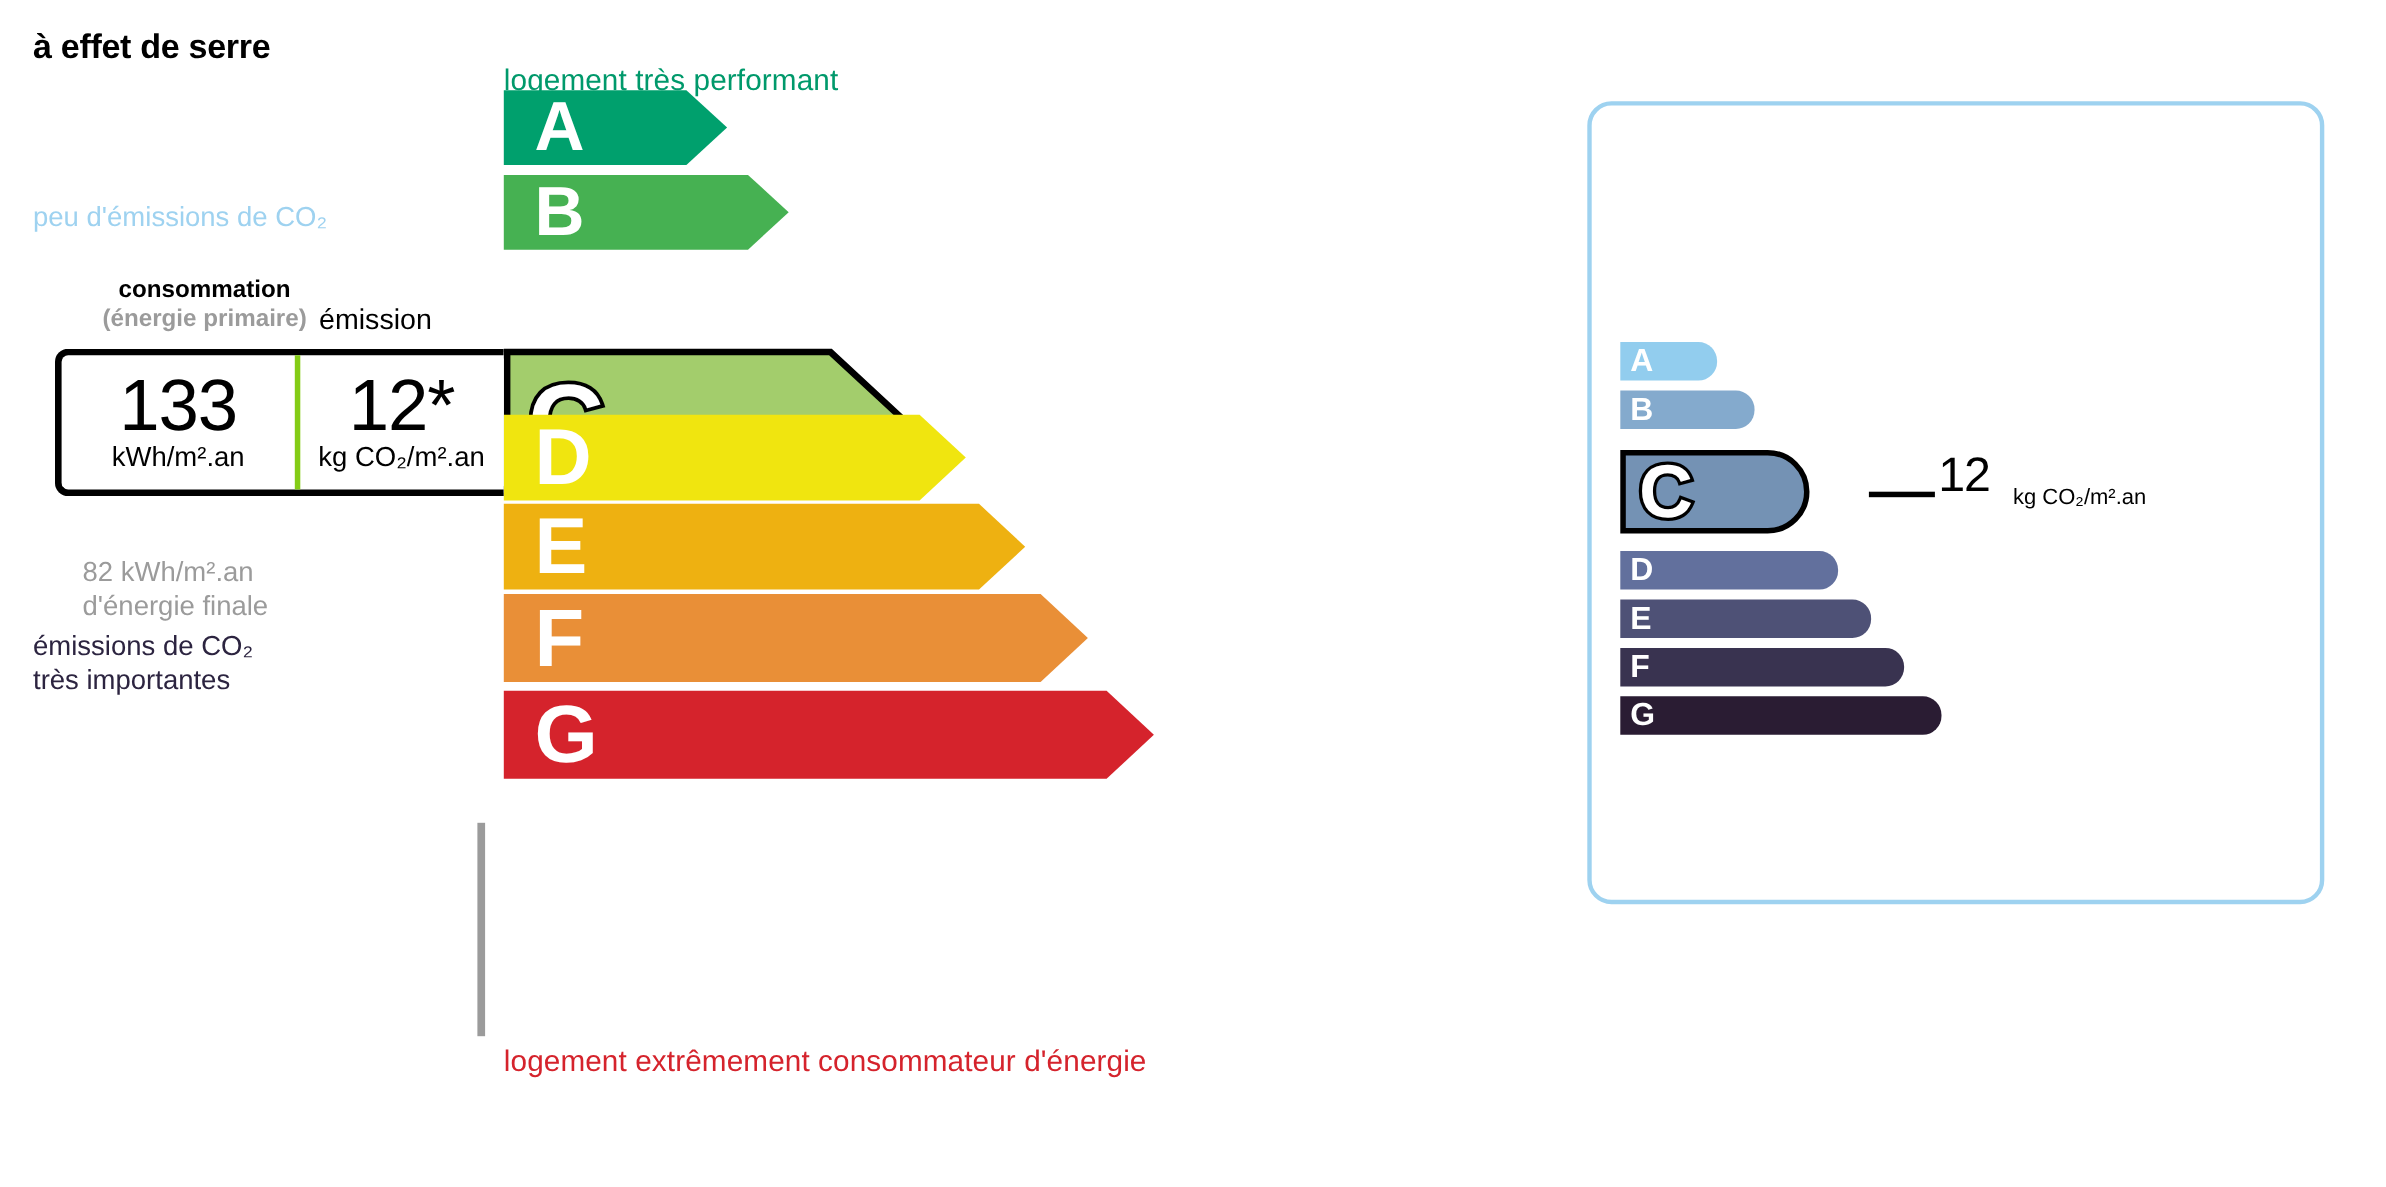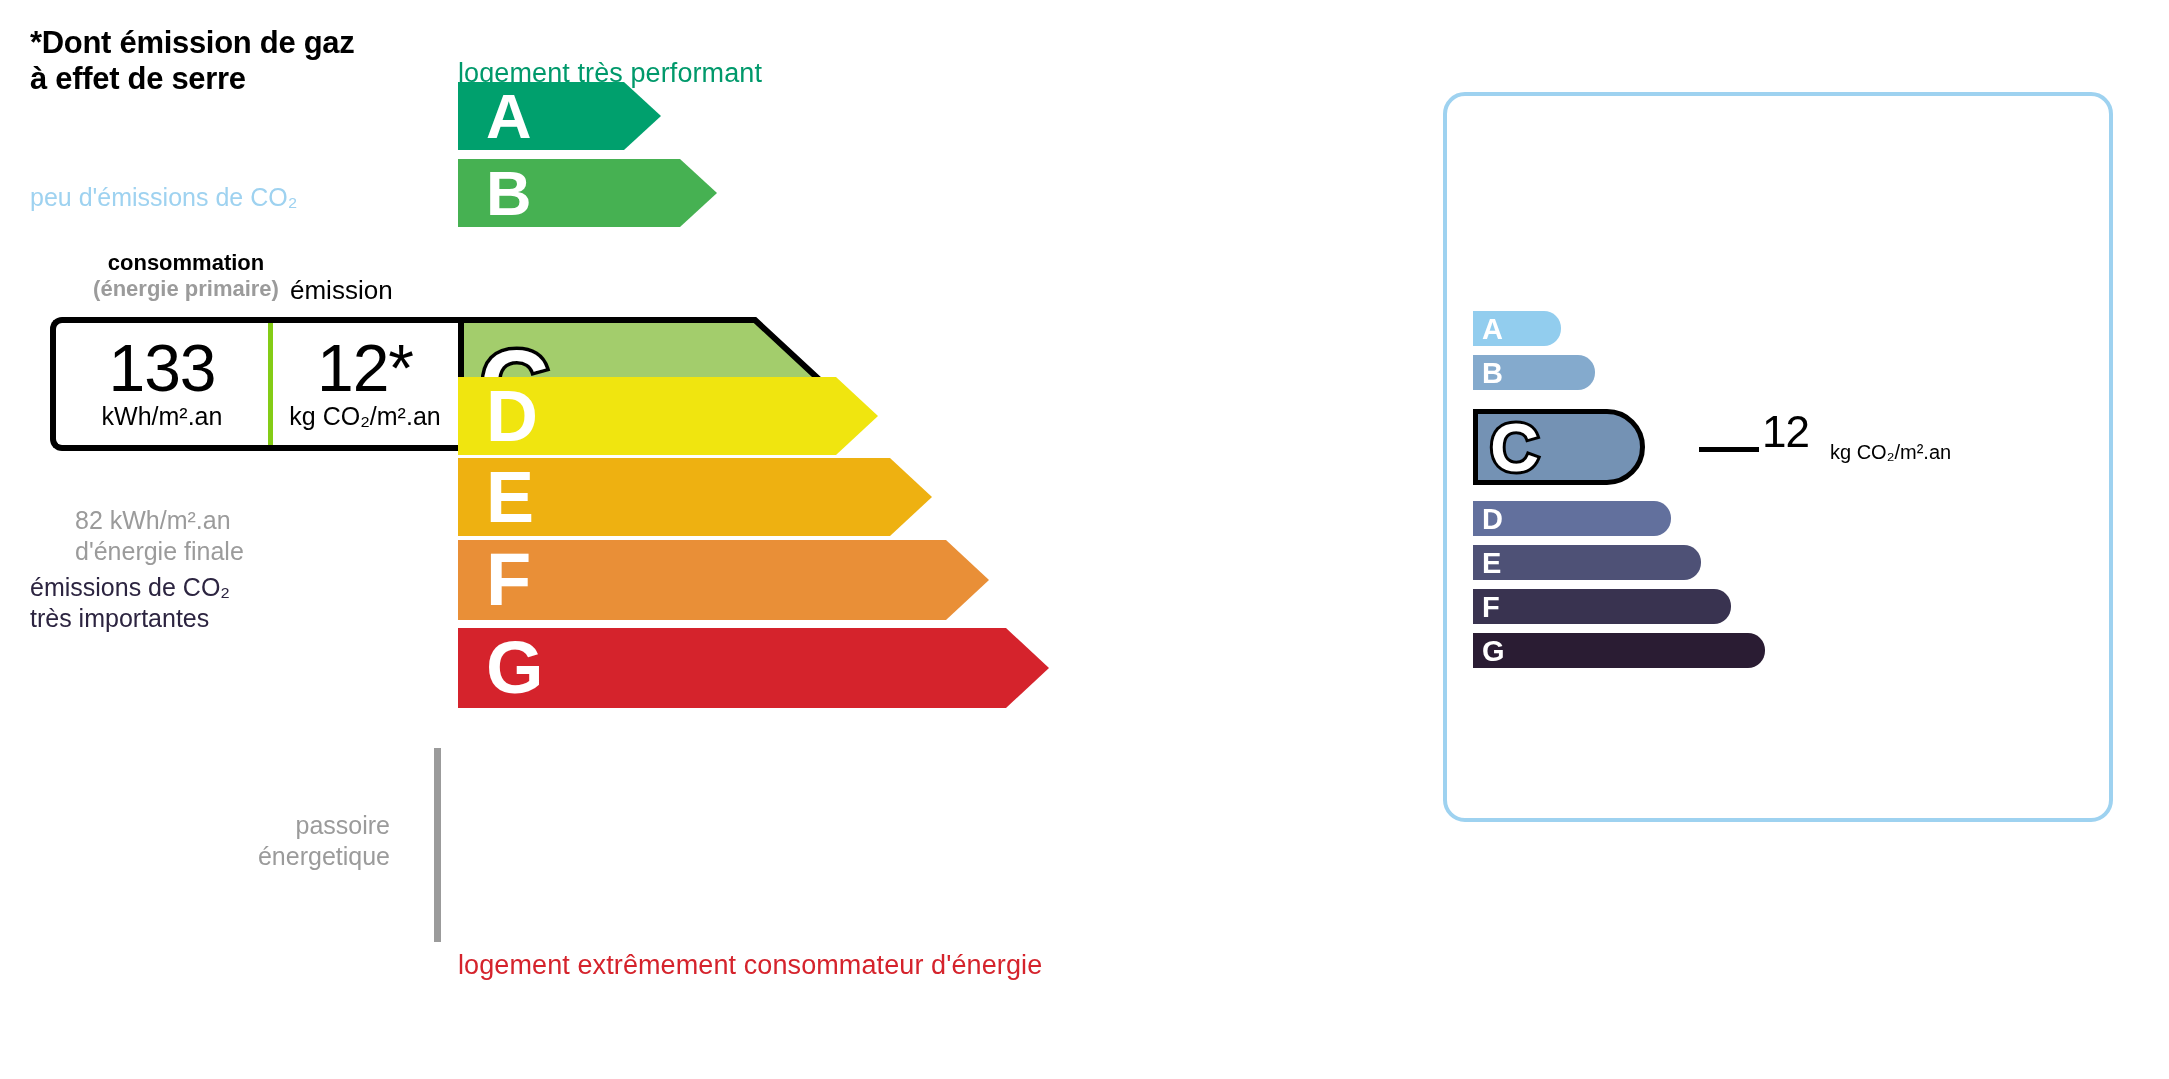--- a/index.html
+++ b/index.html
@@ -323,29 +323,24 @@
       <div class="unit-value">kg CO₂/m².an</div>
     </div>
   </div>
 
   <div class="label-final-energy">
     <div>82 kWh/m².an</div>
     <div>d'énergie finale</div>
   </div>
 
   <div id="passoire-bar"></div>
-  <div class="label-passoire">
-    <div>passoire</div>
-    <div>énergetique</div>
-  </div>
 
   <div id="co2-panel"></div>
 
   <div id="co2-title">
-    <div>*Dont émission de gaz</div>
     <div>à effet de serre</div>
   </div>
 
   <div id="co2-top-caption">peu d'émissions de CO₂</div>
 
   <div id="co2-bars">
       <div class="co2-row" style="top: 311px; height: 35px; left: 1473px; position: absolute;">
         <div class="co2-bar" style="width: 88px; background: rgb(146, 205, 238);">
           <span class="co2-letter">A</span>
         </div>

